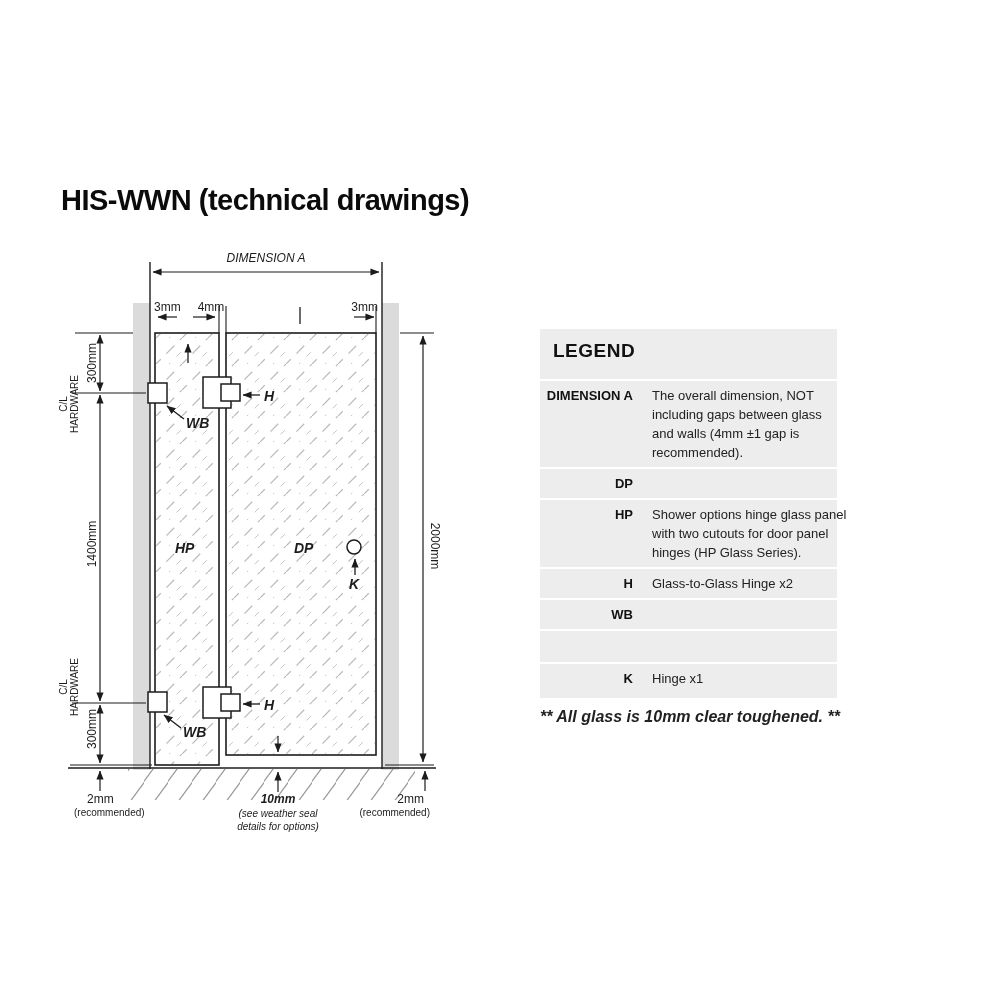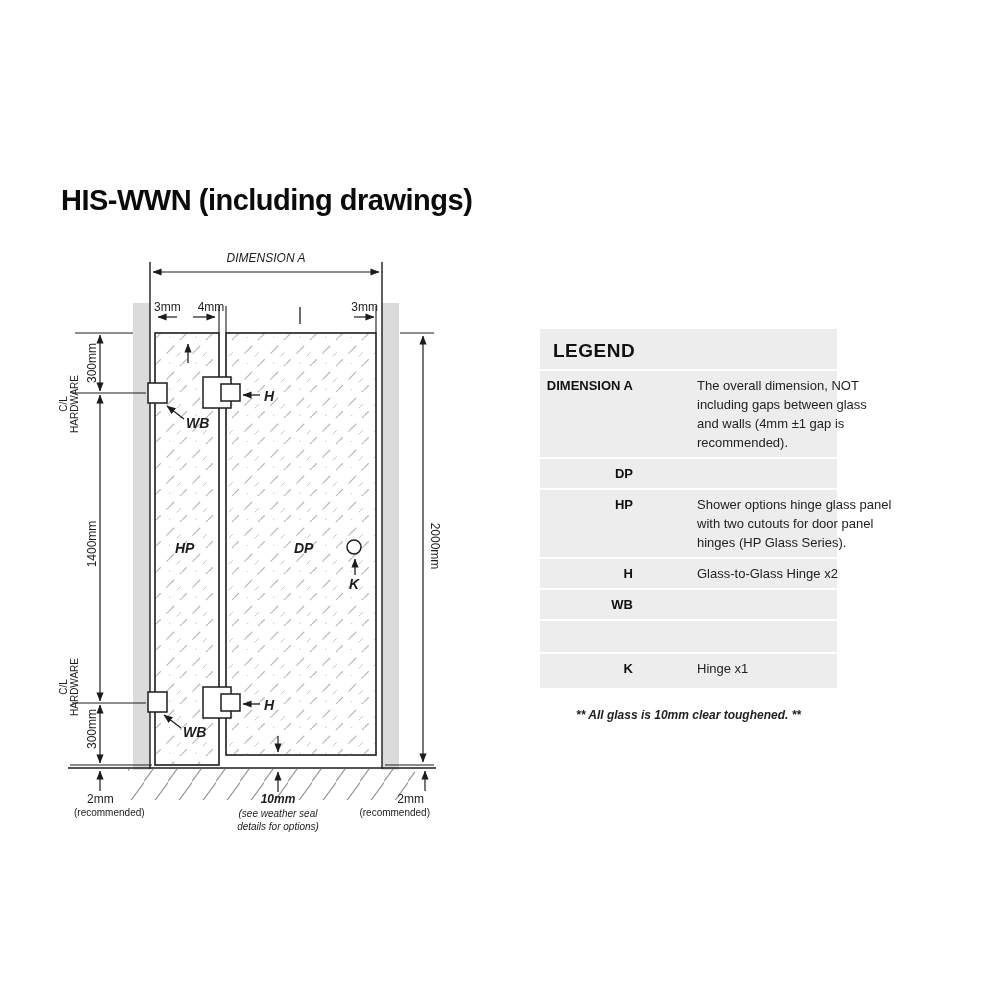--- a/index.html
+++ b/index.html
@@ -23,44 +23,44 @@
   .dimtxt-sm{font-size:10px;}
   .ital{font-style:italic;}
   .lbl{font-size:14px;font-weight:bold;font-style:italic;}
 
   .legend{
     position:absolute;left:540px;top:329px;width:297px;
     background:var(--legend_bg);
   }
   .legend-title{
     font-size:19px;font-weight:bold;letter-spacing:0.5px;
-    padding:11px 0 7px 13px;color:#111;
+    padding:11px 0 17px 13px;color:#111;
   }
   .legend-row{
     display:grid;grid-template-columns:93px 1fr;column-gap:19px;
     border-top:2px solid var(--sep);
     padding:5px 0 5px 0;
   }
   .legend-key{
     font-size:13px;font-weight:bold;text-align:right;line-height:19px;color:#111;
   }
   .legend-desc{
-    font-size:13px;line-height:19px;white-space:pre;color:#222;margin-left:45px;
+    font-size:13px;line-height:19px;white-space:pre;color:#222;
   }
   .legend-row.empty{min-height:21px;}
   .legend-row.last{padding-bottom:10px;}
   .legend-footnote{
     position:absolute;left:540px;top:708px;width:297px;text-align:center;
-    font-size:12px;font-style:italic;font-weight:bold;color:#222;white-space:nowrap;
+    font-size:16px;font-style:italic;font-weight:bold;color:#222;white-space:nowrap;
   }
 </style>
 </head>
 <body>
 
-<div class="page-title">HIS-WWN (including drawings)</div>
+<div class="page-title">HIS-WWN (technical drawings)</div>
 
 <svg width="470" height="615" viewBox="0 240 470 615">
   <defs>
     <marker id="arr" viewBox="0 0 10 8" refX="9.5" refY="4" markerWidth="9" markerHeight="7.2" orient="auto-start-reverse" markerUnits="userSpaceOnUse">
       <path d="M0,0 L10,4 L0,8 Z" fill="#1c1c1c"></path>
     </marker>
     <pattern id="glassHatch" width="26" height="26" patternUnits="userSpaceOnUse">
       <line x1="-3" y1="29" x2="29" y2="-3" stroke="#b9b9b9" stroke-width="1.2" stroke-dasharray="11 8"></line>
       <line x1="10" y1="29" x2="29" y2="10" stroke="#c6c6c6" stroke-width="1" stroke-dasharray="6 9"></line>
     </pattern>

